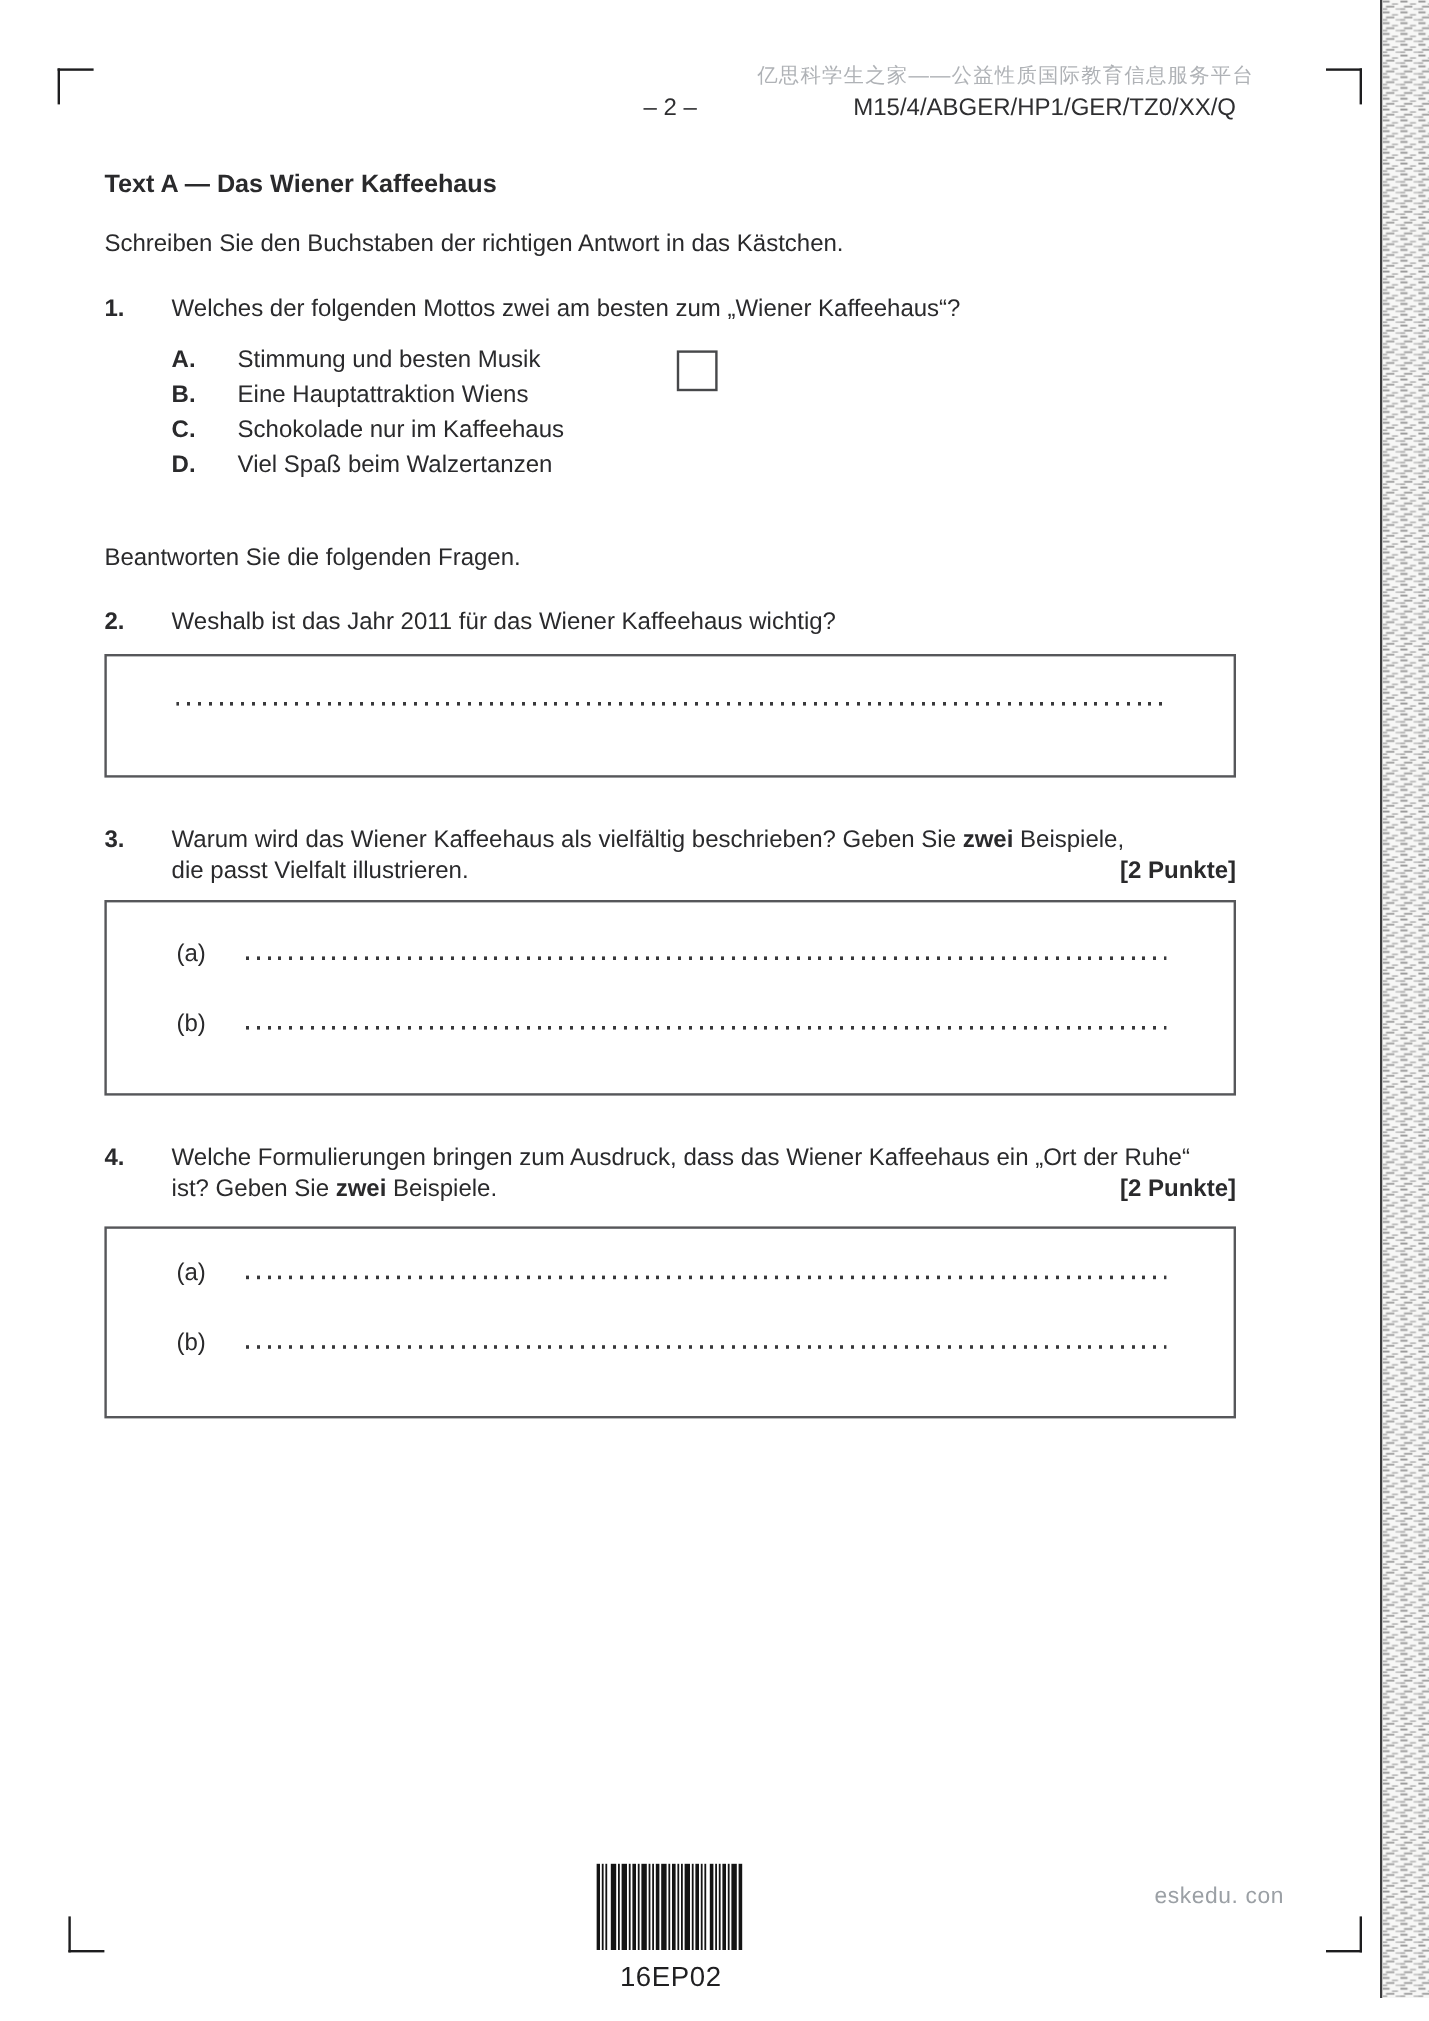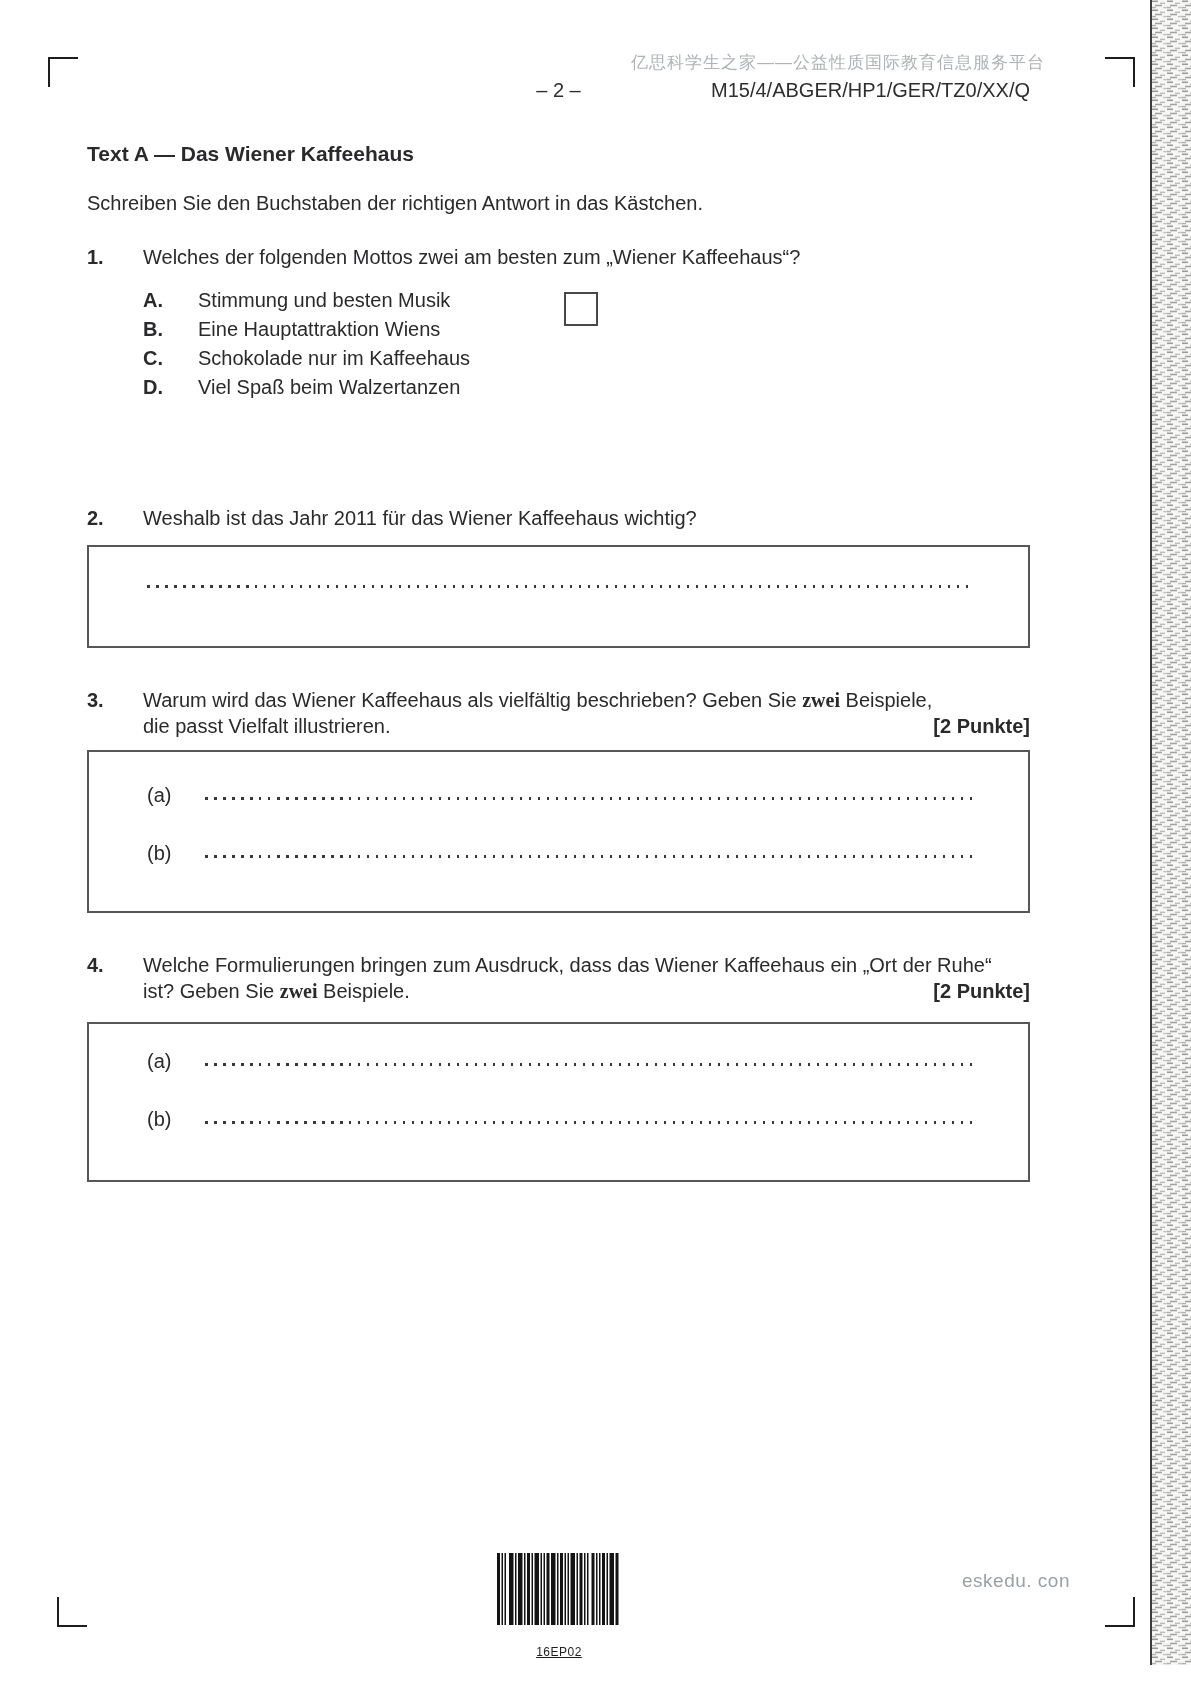--- a/index.html
+++ b/index.html
@@ -15,21 +15,21 @@
   
   .mark{width:28px;height:28px;}
   .mark.tl{left:48px;top:57px;border-top:2px solid #1d1d1f;border-left:2px solid #1d1d1f;}
   .mark.tr{left:1105px;top:57px;border-top:2px solid #1d1d1f;border-right:2px solid #1d1d1f;}
   .mark.bl{left:57px;top:1597px;border-bottom:2px solid #1d1d1f;border-left:2px solid #1d1d1f;}
   .mark.br{left:1105px;top:1597px;border-bottom:2px solid #1d1d1f;border-right:2px solid #1d1d1f;}
   
   .strip{left:1150px;top:0;width:41px;height:1684px;border-left:2px solid #3c3c3e;background:#f7f7f6;}
   
   .t{font-size:20px;line-height:26px;}
-  .b{font-weight:bold;font-family:Liberation Serif, serif;}
+  .b{font-weight:bold;}
   .title{left:87px;top:142px;font-size:21px;font-weight:bold;}
   .instr1{left:87px;top:190px;}
   .instr2{left:87px;top:452px;}
   .qrow{left:87px;width:943px;}
   .qrow .qnum{position:absolute;left:0;top:0;font-weight:bold;}
   .qrow .qtext{display:block;margin-left:56px;}
   .q1{top:244px;}
   .q2{top:505px;}
   .q3l1{top:687px;}
   .q3l2{top:713px;}
@@ -44,21 +44,21 @@
   .answer-cell{left:564px;top:292px;width:30px;height:30px;border:2px solid #47484a;background:#fff;}
   
   .abox{left:87px;width:939px;border:2px solid #56575a;background:#fff;}
   .abox.q2box{top:545px;height:99px;}
   .abox.q3box{top:750px;height:159px;}
   .abox.q4box{top:1022px;height:156px;}
   .dotline{height:3px;background-image:repeating-linear-gradient(to right,#38383a 0 2.5px,transparent 2.5px 9px);}
   .partlabel{font-size:20px;color:#2a2a2c;}
   
   .barcode-wrap{left:497px;top:1553px;width:124px;text-align:center;}
-  .barcode-label{font-size:12px;color:#1f1f21;margin-top:16px;letter-spacing:0.5px;text-decoration:underline;}
+  .barcode-label{font-size:23px;color:#1f1f21;margin-top:4px;letter-spacing:0.5px;}
   .footer-watermark{left:962px;top:1570px;font-size:19px;color:#9ba0a5;letter-spacing:0.5px;}
 </style>
 </head>
 <body>
 
 <div id="page">
 
   <div class="abs mark tl"></div>
   <div class="abs mark tr"></div>
   <div class="abs mark bl"></div>
@@ -102,20 +102,21 @@
   <div class="abs t opt o3">
     <span class="letter">C.</span>
     <span class="otext">Schokolade nur im Kaffeehaus</span>
   </div>
   <div class="abs t opt o4">
     <span class="letter">D.</span>
     <span class="otext">Viel Spaß beim Walzertanzen</span>
   </div>
   <div class="abs t answer-cell"></div>
 
+  <div class="abs t instr2">Beantworten Sie die folgenden Fragen.</div>
 
   <div class="abs t qrow q2">
     <span class="qnum">2.</span>
     <span class="qtext">Weshalb ist das Jahr 2011 für das Wiener Kaffeehaus wichtig?</span>
   </div>
   <div class="abs abox q2box"></div>
   <div class="abs dotline" style="left:147px;top:585px;width:828px;"></div>
 
   <div class="abs t qrow q3l1">
     <span class="qnum">3.</span>

